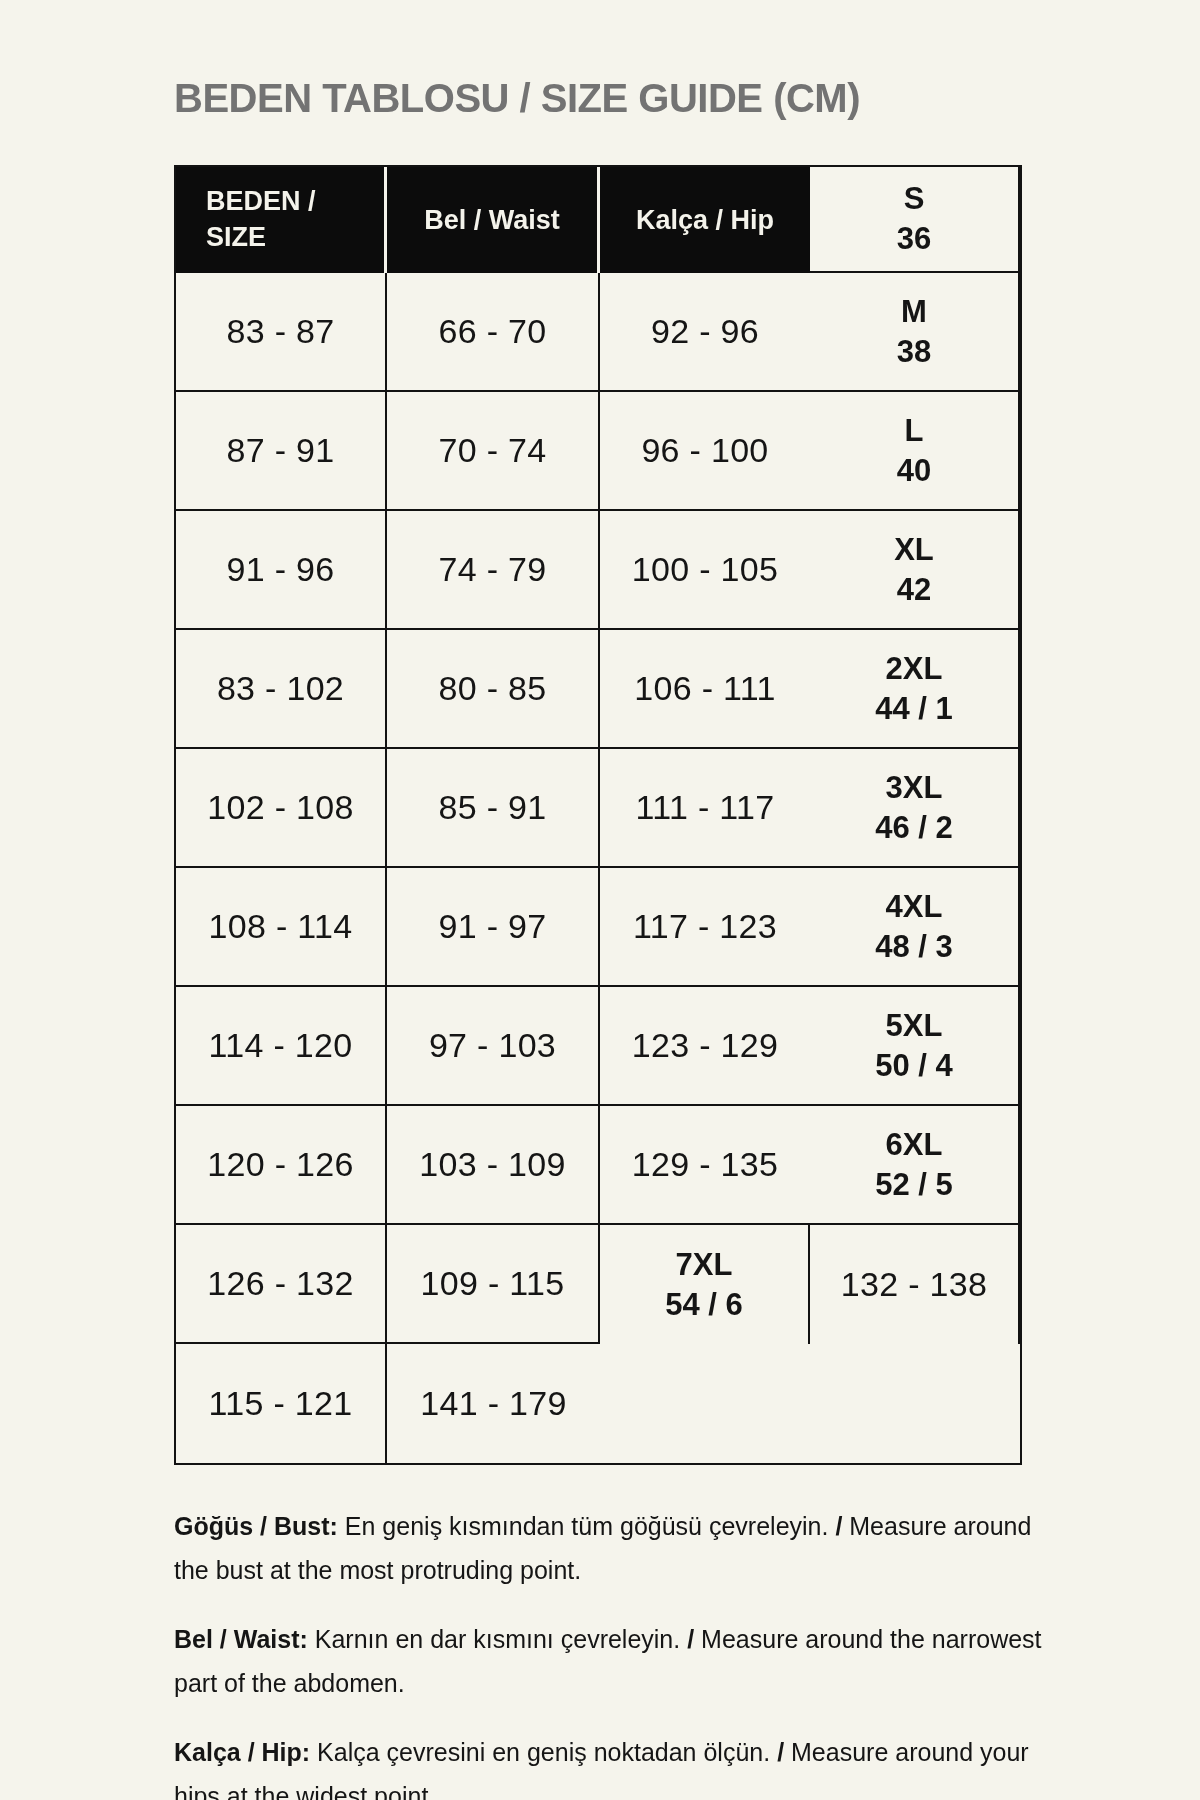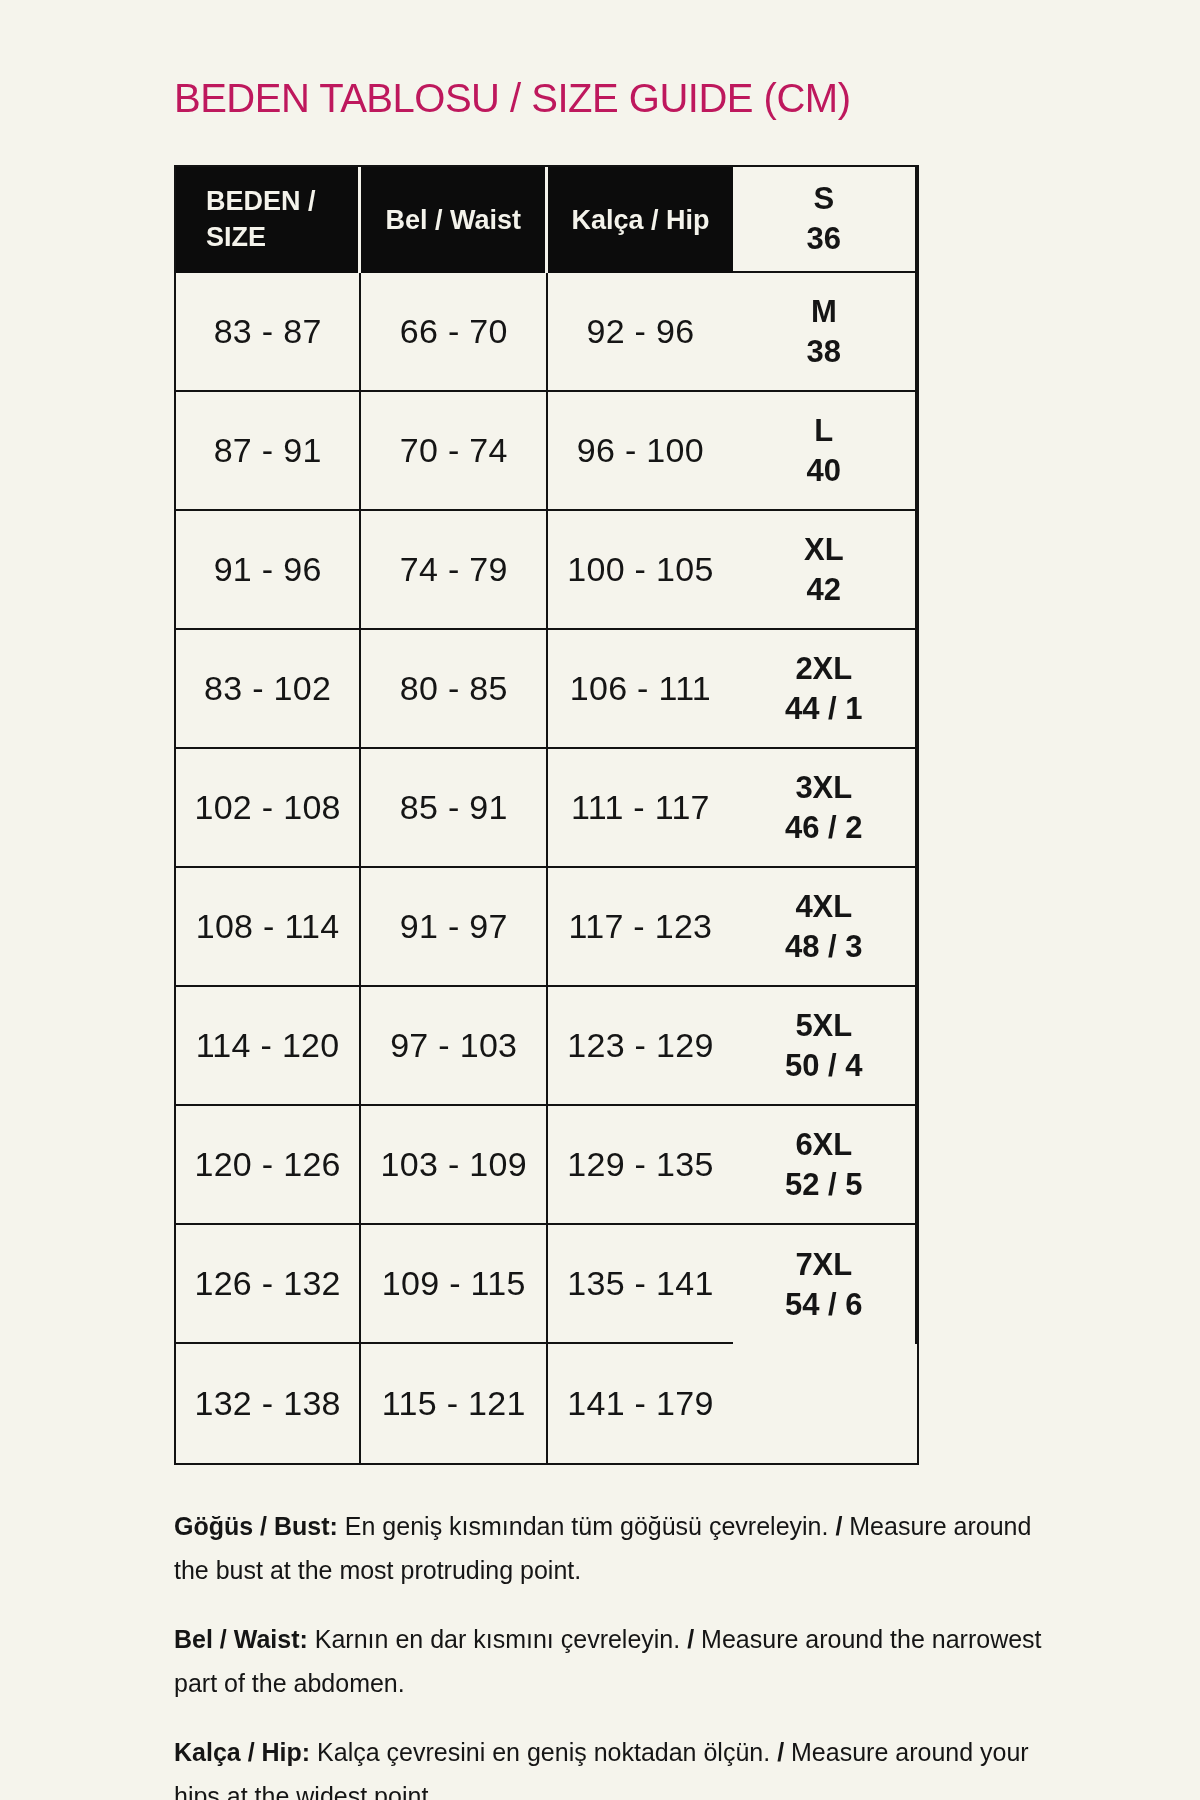--- a/index.html
+++ b/index.html
@@ -16,27 +16,27 @@
     background:var(--bg);
     font-family:"Liberation Sans",sans-serif;
     color:var(--text);
     overflow:hidden;
   }
   .wrap{padding:76px 0 0 174px;}
 
   .page-title{
     margin:0 0 44px 0;
     font-size:40px;
-    font-weight:400;
+    font-weight:700;
     letter-spacing:-0.5px;
-    color:#be185d;
+    color:#737373;
   }
 
   .size-table{
-    width:745px;
+    width:848px;
     display:grid;
     grid-template-columns:212fr 214fr 211fr 211fr;
     grid-template-rows:106px repeat(10,119px);
     border:2px solid var(--line);
     background:var(--bg);
   }
   .cell{
     display:flex;
     align-items:center;
     justify-content:center;
@@ -167,21 +167,20 @@
     <div class="cell val">120 - 126</div>
     <div class="cell val">103 - 109</div>
     <div class="cell val col-last">129 - 135</div>
 
     <div class="cell size-label">
       <span>6XL</span>
       <span>52 / 5</span>
     </div>
     <div class="cell val">126 - 132</div>
     <div class="cell val">109 - 115</div>
-    <div class="cell val col-last">135 - 141</div>
 
     <div class="cell size-label row-last">
       <span>7XL</span>
       <span>54 / 6</span>
     </div>
     <div class="cell val row-last">132 - 138</div>
     <div class="cell val row-last">115 - 121</div>
     <div class="cell val col-last row-last">141 - 179</div>
 
   </div>

